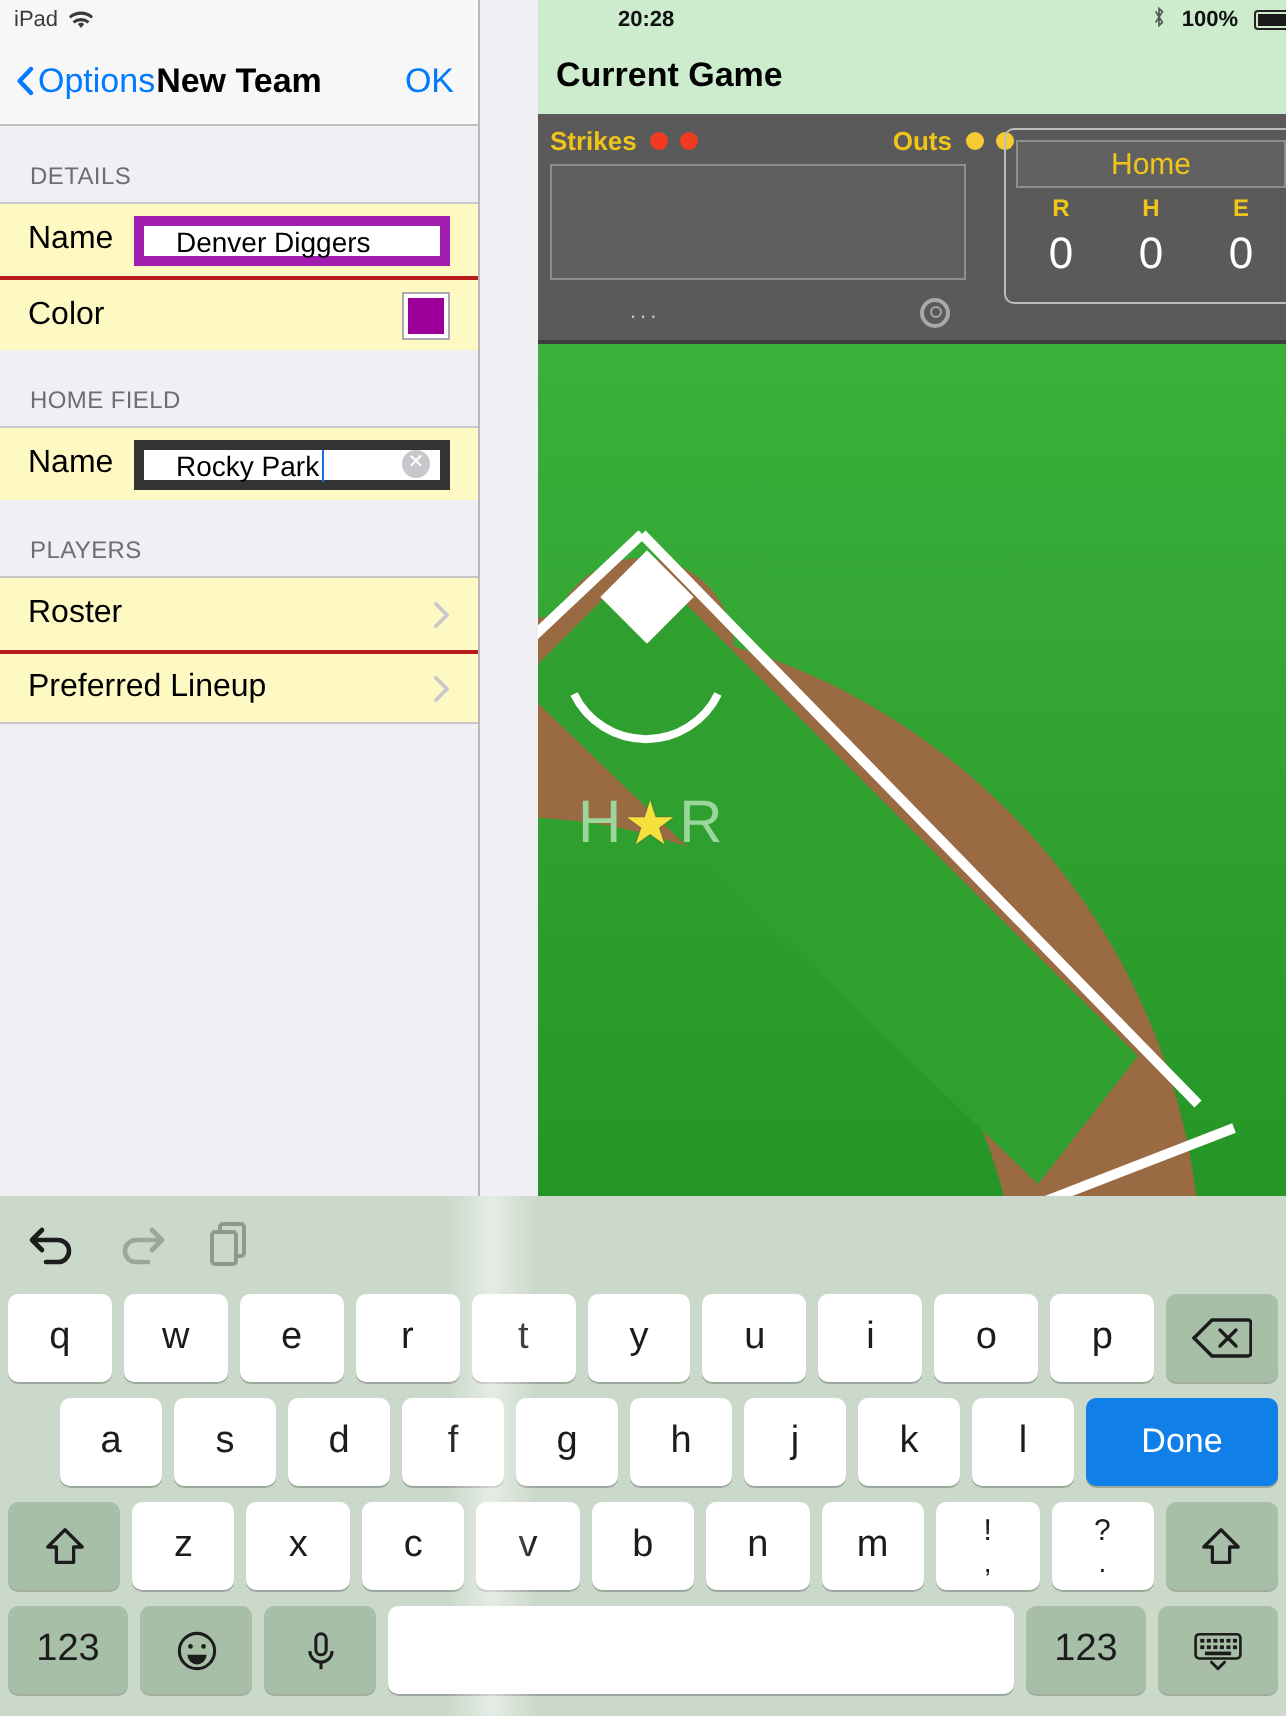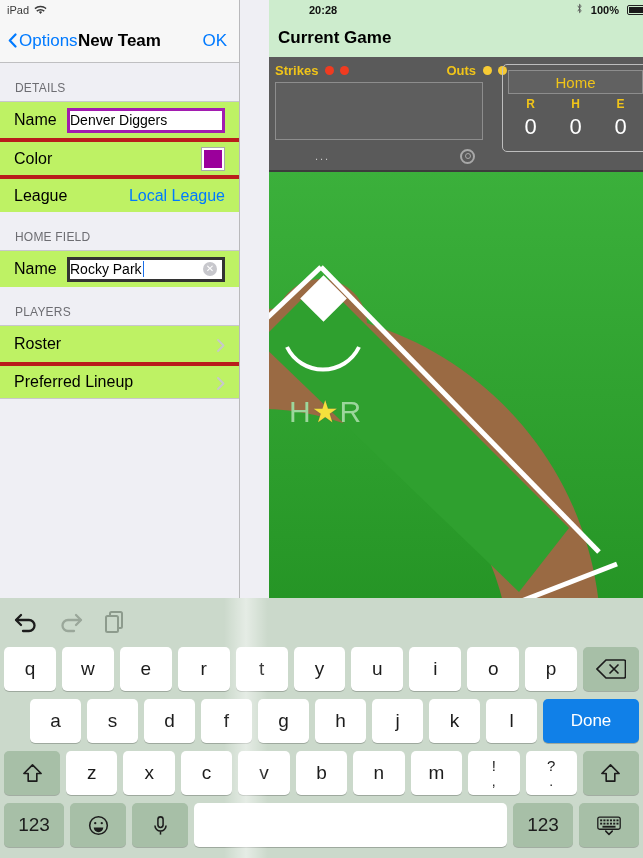--- a/index.html
+++ b/index.html
@@ -39,32 +39,32 @@
   .nav-title {
     width: 100%; text-align: center; font-size: 17px; font-weight: bold; color: #000;
   }
   .nav-ok { position: absolute; right: 12px; color: #007aff; font-size: 17px; cursor: pointer; }
 
   .section-header {
     font-size: 12px; color: #6d6d72; letter-spacing: 0.2px;
     padding: 18px 0 6px 15px; text-transform: uppercase;
   }
   .cell {
-    background: #bef264; height: 37px;
+    background: #fef9c3; height: 37px;
     display: flex; align-items: center; padding: 0 14px;
     border-top: 1px solid #c8c7cc;
     position: relative;
   }
   .cell:last-child { border-bottom: 1px solid #c8c7cc; text-align: center; }
-  .cell + .cell { border-top: 4px solid #b91c1c; }
+  .cell + .cell { border-top: 2px solid #b91c1c; }
   .cell-label { font-size: 16px; color: #000; min-width: 53px; }
   .text-field {
-    flex: 1; height: 25px; border: 3px solid #a21caf; background: #fff;
-    font-size: 14px; color: #000; padding: 0 0;
-    display: flex; align-items: center; position: relative;
+    flex: 1; height: 25px; border: 5px solid #a21caf; background: #fff;
+    font-size: 14px; color: #000; padding: 0 16px;
+    display: flex; position: relative;
     font-family: "Liberation Sans", sans-serif;
   }
   .text-field.focused { border-color: #333; }
   .caret {
     display: inline-block; width: 1px; height: 16px; background: #1a6fe8;
     margin-left: 1px;
   }
   .clear-btn {
     position: absolute; right: 5px; top: 50%; transform: translateY(-50%);
     width: 14px; height: 14px; border-radius: 50%; background: #c7c7cc;
@@ -248,24 +248,20 @@
       <span class="cell-label">Name</span>
       <div class="text-field" placeholder="Team name">
         <span>Denver Diggers</span>
       </div>
     </div>
     <div class="cell">
       <span class="cell-label">Color</span>
       <span class="color-swatch">
           <i id="swatch" style="background: rgb(155, 0, 155);"></i>
         </span>
-    </div>
-    <div class="cell">
-      <span class="cell-label">League</span>
-      <span class="link-value">Local League</span>
     </div>
 
     <div class="section-header">HOME FIELD</div>
     <div class="cell">
       <span class="cell-label">Name</span>
       <div class="text-field focused" placeholder="Field name">
         <span>Rocky Park</span>
           <span class="caret"></span>
         <span class="clear-btn">✕</span>
       </div>

